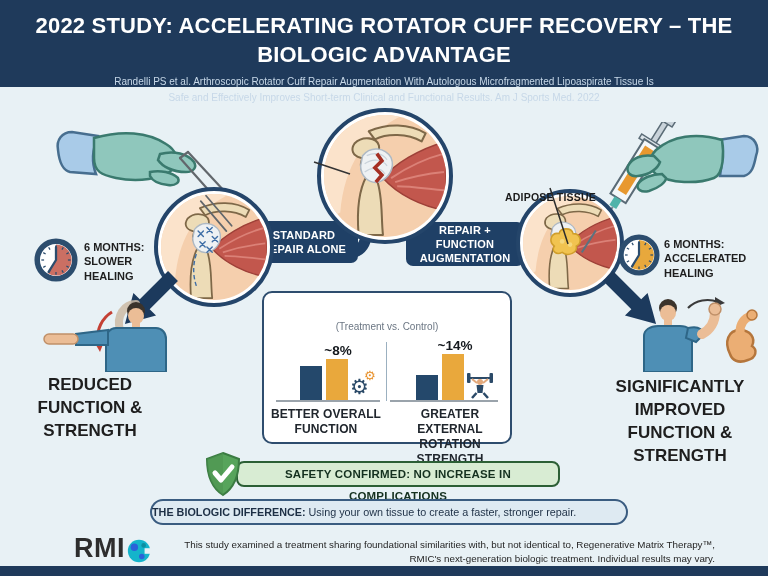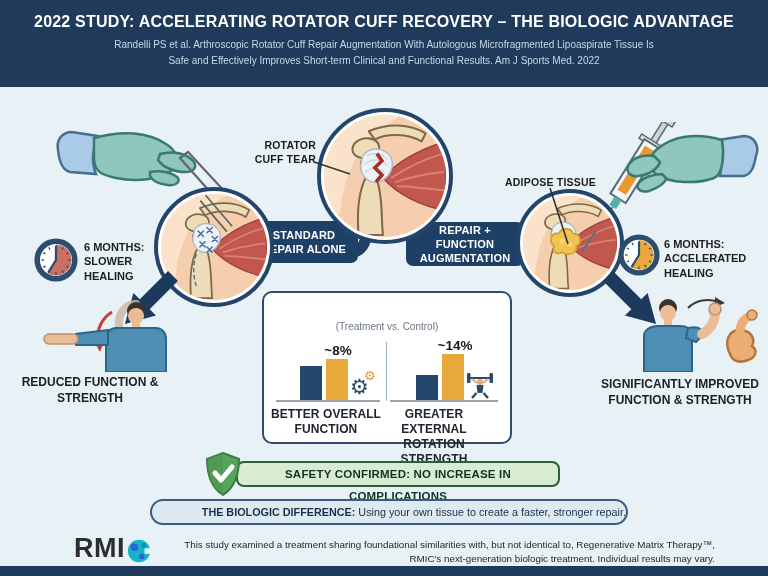--- a/index.html
+++ b/index.html
@@ -2,50 +2,50 @@
 <html><head>
 <meta charset="utf-8">
 <style>
   * { margin:0; padding:0; box-sizing:border-box; }
   body { font-family:"Liberation Sans", sans-serif; background:#cfd8de; }
   #canvas { position:relative; width:768px; height:576px; background:#E8F1F5; overflow:hidden; margin:0 auto; }
   .abs { position:absolute; }
 
   
   .header { position:absolute; left:0; top:0; width:768px; height:87px; background:#1F3A5B; text-align:center; }
-  .title { margin:11px auto 0; max-width:714px; color:#FFFFFF; font-size:16px; line-height:1.32; font-weight:800; letter-spacing:.2px; }
+  .title { margin:11px auto 0; max-width:714px; color:#FFFFFF; font-size:22px; line-height:1.32; font-weight:800; letter-spacing:.2px; }
   .citation { margin:5px auto 0; max-width:548px; color:#C7D8E8; font-size:10px; line-height:1.55; font-weight:500; }
 
   
   .circle { position:absolute; border-radius:50%; background:#fff; border:4px solid #24456A; padding:3px; }
   .circle-in { width:100%; height:100%; border-radius:50%; overflow:hidden; }
   .circle-in svg { width:100%; height:100%; display:block; }
 
   .branch-box { position:absolute; background:#1F4066; border-radius:7px; color:#fff; font-weight:800; font-size:11px; line-height:1.3; display:flex; align-items:center; justify-content:center; text-align:center; padding:3px 6px; letter-spacing:.2px; }
 
   .callout { position:absolute; font-weight:800; color:#1B1B1B; font-size:10.5px; line-height:1.3; letter-spacing:.2px; }
   .clock-text { position:absolute; font-weight:800; color:#1E1E1E; font-size:11px; line-height:1.3; }
-  .outcome { position:absolute; font-weight:800; color:#1E1E1E; font-size:12px; line-height:1.35; text-align:center; }
+  .outcome { position:absolute; font-weight:800; color:#1E1E1E; font-size:17px; line-height:1.35; text-align:center; }
 
   
   .card { position:absolute; left:262px; top:291px; width:250px; height:153px; background:#FFFFFF; border:2px solid #2E4D6E; border-radius:10px; }
   .card-title { position:absolute; left:0; top:10px; width:100%; text-align:center; font-size:13.5px; font-weight:800; color:#1E2430; letter-spacing:.4px; }
   .card-sub { position:absolute; left:0; top:28px; width:100%; text-align:center; font-size:10px; color:#6B7683; font-weight:500; }
   .divider { position:absolute; left:122px; top:49px; height:59px; width:0; border-left:1.5px solid #9BB0C0; }
   .axis { position:absolute; height:2px; background:#9AA3AB; }
   .bar { position:absolute; }
   .bar.navy { background:#24486B; }
   .bar.gold { background:#E9A83C; }
   .val { position:absolute; font-size:13.5px; font-weight:800; color:#15191E; text-align:center; }
   .chart-label { position:absolute; text-align:center; font-size:12px; line-height:1.25; font-weight:800; color:#20262D; letter-spacing:.1px; }
   .gear { position:absolute; font-family:"DejaVu Sans", sans-serif; line-height:1; }
 
   
   .safety { position:absolute; left:236px; top:461px; width:324px; height:26px; background:#D8ECD3; border:2px solid #2C5F35; border-radius:8px; text-align:center; line-height:22px; font-size:11.5px; font-weight:800; color:#14301F; letter-spacing:.2px; }
-  .biologic { position:absolute; left:150px; top:499px; width:478px; height:26px; background:#DEEAF2; border:2px solid #3A5C80; border-radius:13px; text-align:right; line-height:22px; font-size:10.8px; color:#1D2F45; }
+  .biologic { position:absolute; left:150px; top:499px; width:478px; height:26px; background:#DEEAF2; border:2px solid #3A5C80; border-radius:13px; text-align:left; line-height:22px; font-size:10.8px; color:#1D2F45; }
   .biologic b { font-weight:800; }
 
   
   .brand { position:absolute; left:74px; top:533px; display:flex; align-items:center; }
   .brand-txt { font-size:27px; font-weight:700; color:#2D2D2D; letter-spacing:.5px; }
   .disclaimer { position:absolute; left:170px; top:538px; width:545px; text-align:right; font-size:9.8px; line-height:1.45; color:#262626; font-weight:500; }
   .bottom-bar { position:absolute; left:0; top:566px; width:768px; height:10px; background:#1F3A5B; }
 </style>
 </head>
 <body>
@@ -174,26 +174,25 @@
         </g>
         <path d="M38 40 C46 30 60 32 66 42 C70 52 64 62 54 66 C44 68 36 60 36 50 Z" fill="#EEF1F3" stroke="#AEB9C4" stroke-width="1.5"></path>
         <path d="M40 64 C32 58 36 46 46 48 C48 40 62 40 64 48 C74 48 76 60 68 64 C70 72 58 78 50 72 C42 76 36 70 40 64 Z" fill="#F1C350" stroke="#D09E2B" stroke-width="2"></path>
         <circle cx="50" cy="58" r="3" fill="#F6D87E"></circle>
           <circle cx="60" cy="62" r="3" fill="#F6D87E"></circle>
         <path d="M93 44 L75 72" stroke="#5A7380" stroke-width="2.5"></path>
       </svg>
     </div>
   </div>
 
-  <div class="callout" style="left:246px;top:139px;width:70px;text-align:right">ROTATOR CUFF TEAR</div>
   <svg class="abs" style="left:312px;top:156px" width="42" height="22">
     <line x1="2" y1="6" x2="38" y2="18" stroke="#333333" stroke-width="1.5"></line>
   </svg>
 
-  <div class="callout" style="left:505px;top:176px;width:110px">ADIPOSE TISSUE</div>
+  <div class="callout" style="left:505px;top:191px;width:110px">ADIPOSE TISSUE</div>
   <svg class="abs" style="left:542px;top:186px" width="36" height="62">
     <line x1="8" y1="2" x2="26" y2="58" stroke="#2B2B2B" stroke-width="1.5"></line>
   </svg>
 
   <svg class="abs" style="left:34px;top:238px" width="44" height="44" viewBox="0 0 48 48">
     <circle cx="24" cy="24" r="20.5" fill="#FFFFFF" stroke="#2C4D6E" stroke-width="6"></circle>
     <path d="M24 24 L24 7 A17 17 0 1 1 15.5 38.7 Z" fill="#CB6F63"></path>
     <g stroke="#2C4D6E" stroke-width="1.4">
       <line x1="24" y1="8" x2="24" y2="11"></line>
         <line x1="40" y1="24" x2="37" y2="24"></line>
@@ -294,21 +293,21 @@
       <line x1="3" y1="8" x2="25" y2="8" stroke="#2B4A68" stroke-width="2"></line>
       <rect x="1" y="3" width="3.5" height="10" rx="1" fill="#2B4A68"></rect>
       <rect x="23.5" y="3" width="3.5" height="10" rx="1" fill="#2B4A68"></rect>
       <circle cx="14" cy="12" r="3" fill="#E3A97C"></circle>
       <line x1="11" y1="13" x2="6" y2="9" stroke="#E3A97C" stroke-width="2"></line>
       <line x1="17" y1="13" x2="22" y2="9" stroke="#E3A97C" stroke-width="2"></line>
       <path d="M10.5 15 h7 l-1 8 h-5 Z" fill="#2B4A68"></path>
       <path d="M10.5 23 L6 28 M17.5 23 L22 28" stroke="#2B4A68" stroke-width="2.5"></path>
     </svg>
     <div class="axis" style="left:126px;top:107px;width:108px"></div>
-    <div class="chart-label" style="left:112px;top:114px;width:116px">GREATER EXTERNAL ROTATION STRENGTH</div>
+    <div class="chart-label" style="left:128px;top:114px;width:116px">GREATER EXTERNAL ROTATION STRENGTH</div>
   </div>
 
   <div class="safety">
     <span>SAFETY CONFIRMED: NO INCREASE IN COMPLICATIONS</span>
   </div>
   <svg class="abs" style="left:203px;top:451px" width="40" height="46" viewBox="0 0 40 46">
     <path d="M20 2 L36 8 C36 24 31 37 20 44 C9 37 4 24 4 8 Z" fill="#57A45B" stroke="#3B7C42" stroke-width="2"></path>
     <path d="M20 2 L20 44 C9 37 4 24 4 8 Z" fill="#4C9450" opacity="0.6"></path>
     <path d="M12 22 L18 29 L29 16" stroke="#FFFFFF" stroke-width="5" fill="none" stroke-linecap="round" stroke-linejoin="round"></path>
   </svg>

